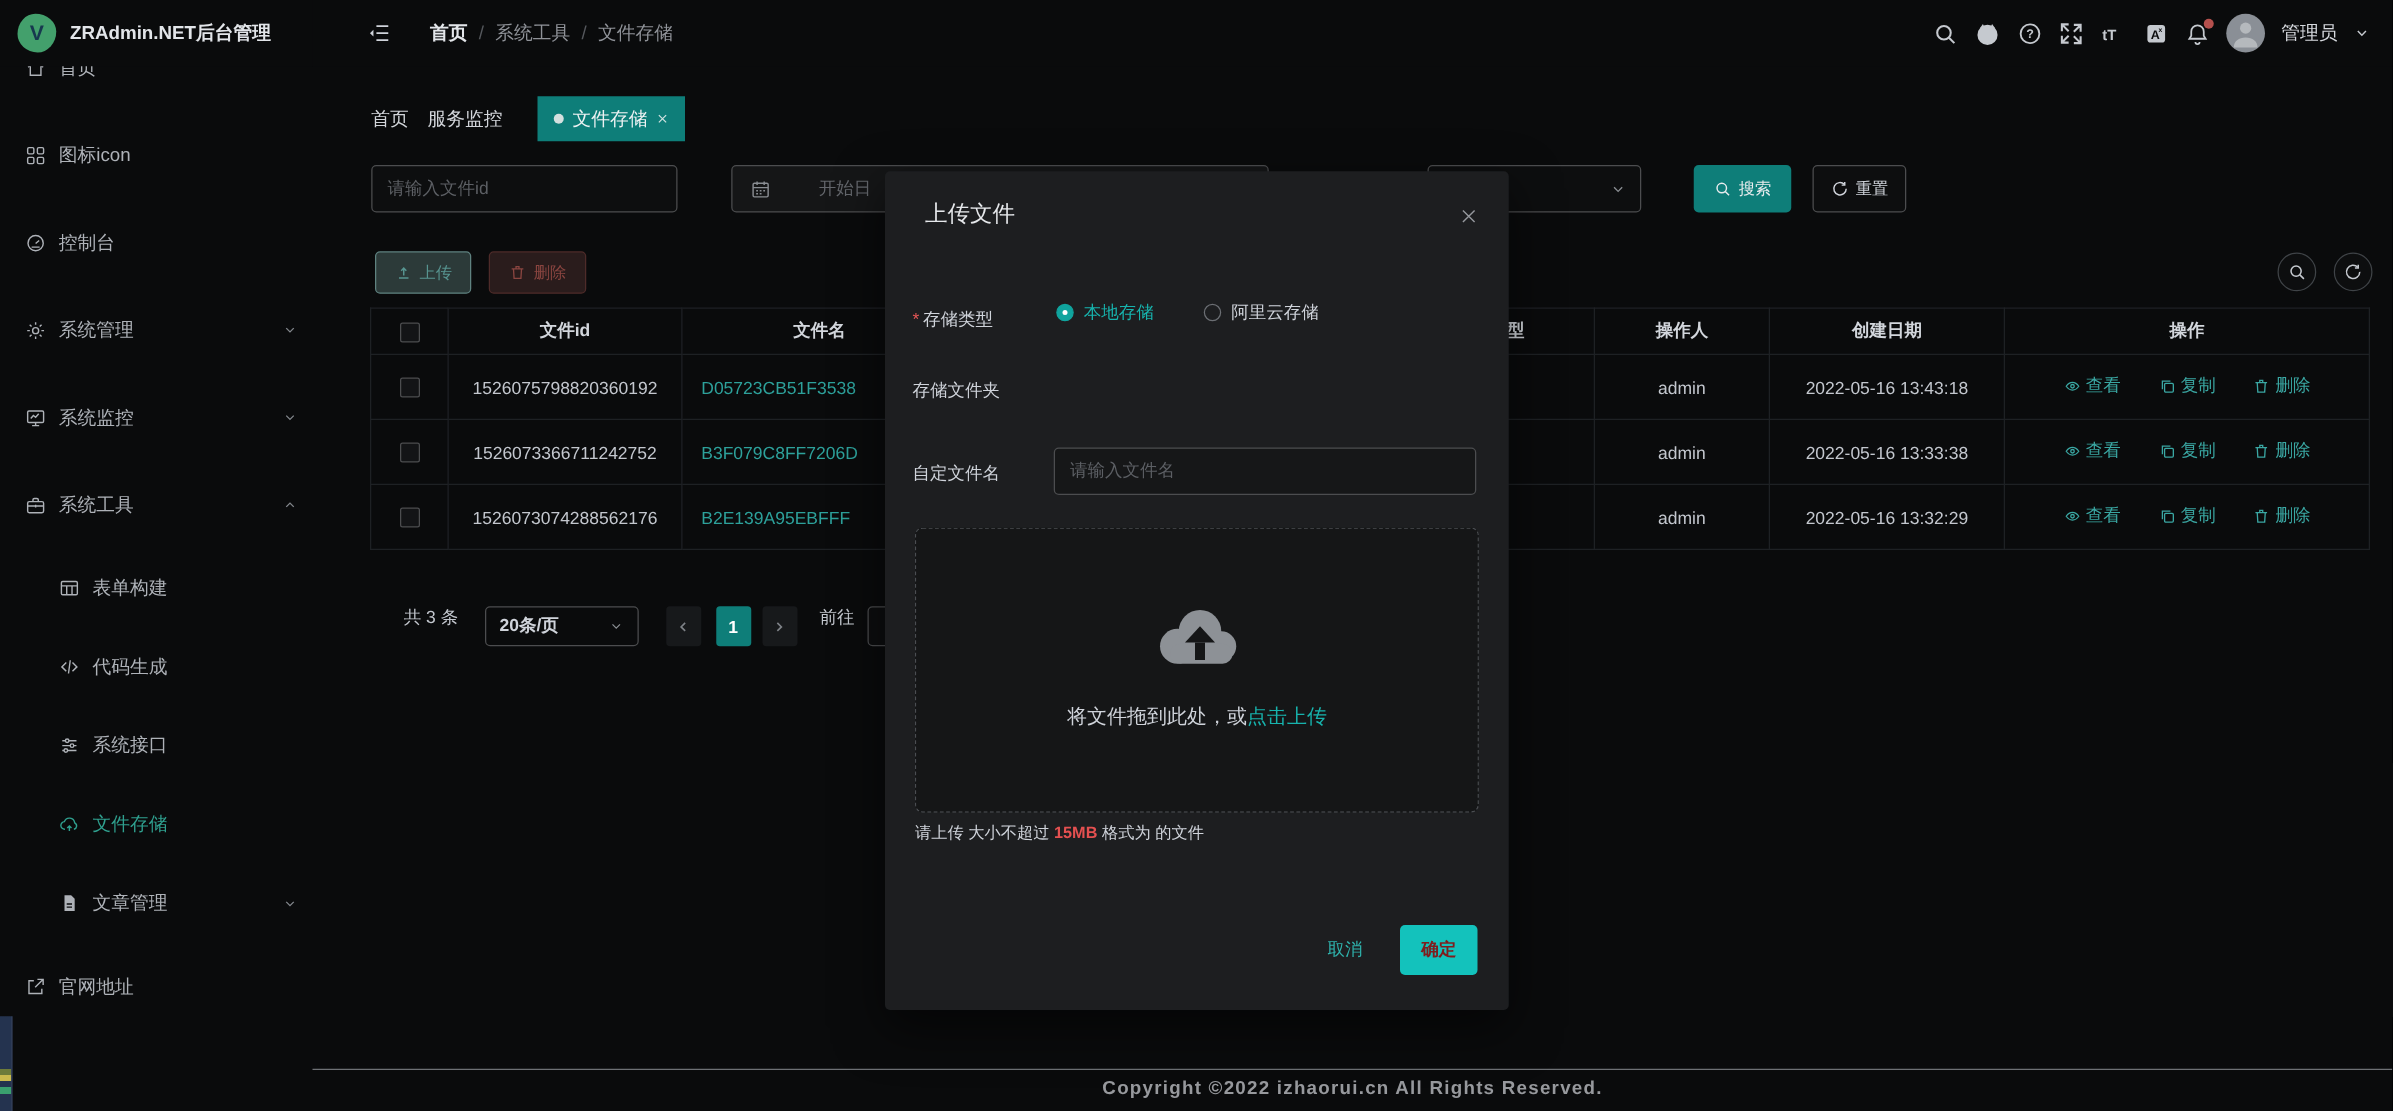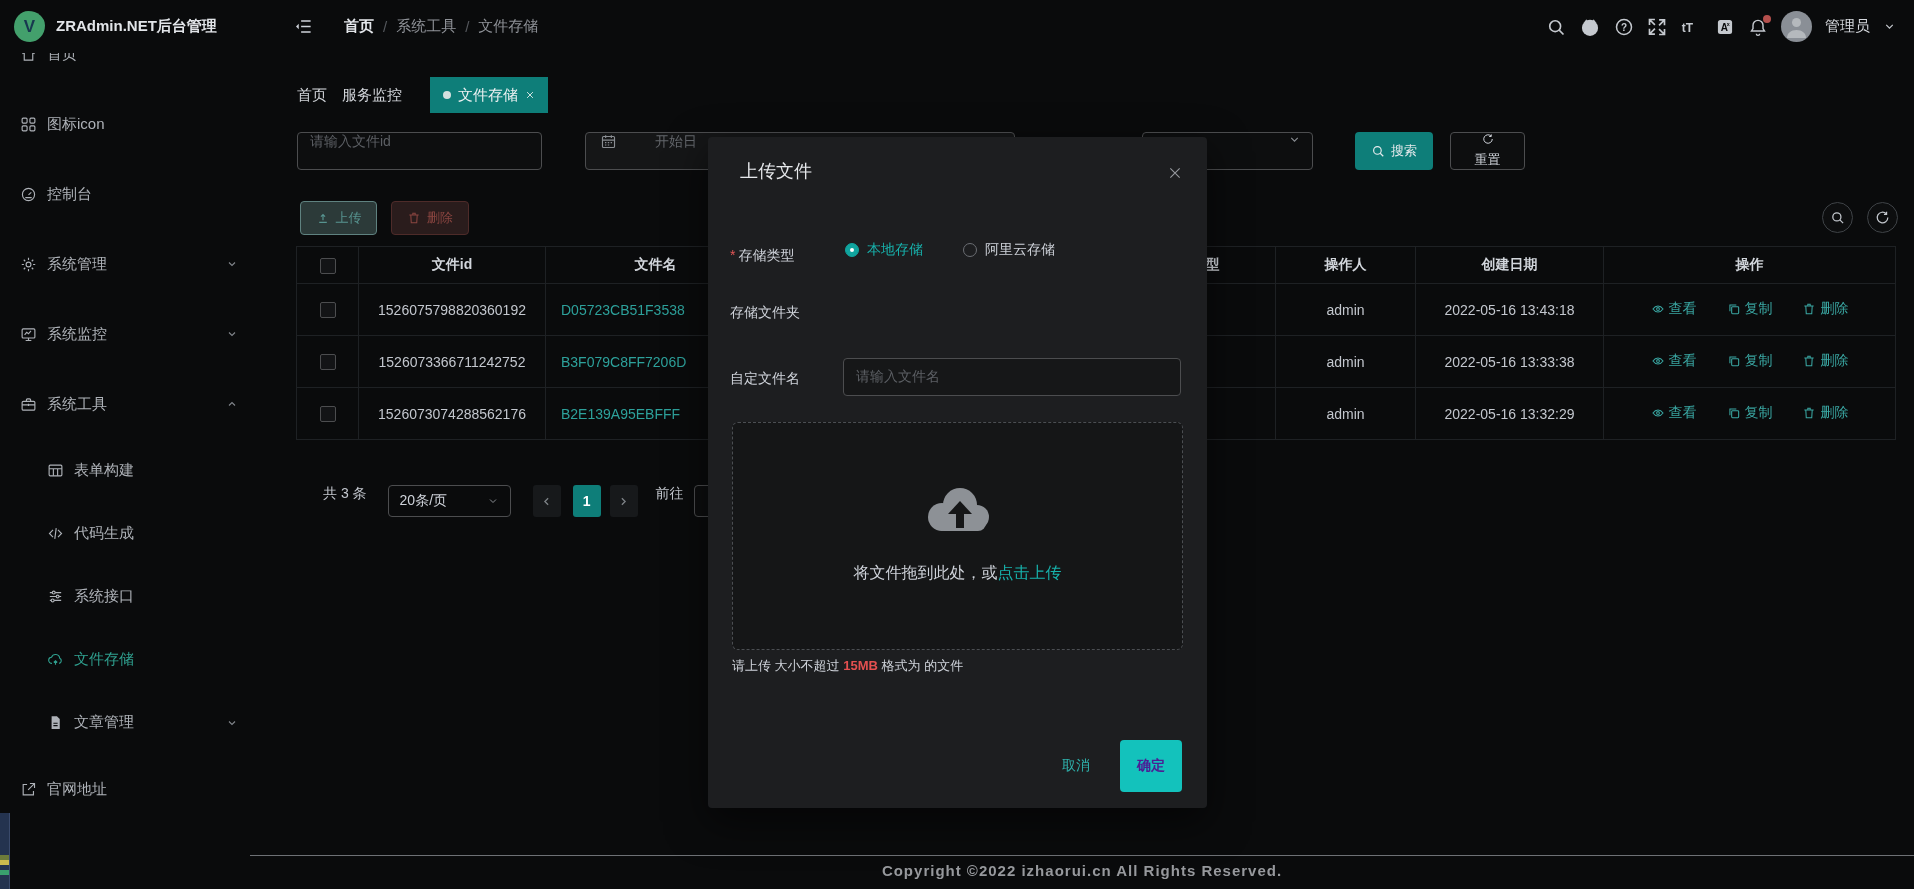--- a/index.html
+++ b/index.html
@@ -40,31 +40,31 @@
   
   .tags{position:absolute;left:297px;top:77px;height:36px;display:flex;align-items:center;gap:15px;z-index:1;}
   .tag{font-size:15px;color:#d2d5da;cursor:pointer;white-space:nowrap;}
   .tag.active{margin-left:13px;background:#0e7e79;color:#eef2f3;height:36px;display:flex;align-items:center;gap:7px;padding:0 13px;}
   .tag-dot{width:8px;height:8px;border-radius:50%;background:#d4e0df;}
   .tag-close{color:#cfe2e0;cursor:pointer;}
 
   
   .filter-row{position:absolute;left:297px;top:132px;right:0;height:38px;z-index:1;}
   .fbox{position:absolute;top:0;height:38px;border:1px solid #4c4d4f;border-radius:4px;background:#0d0e0f;
-        box-sizing:border-box;display:flex;}
+        box-sizing:border-box;display:flex;align-items:center;}
   .f-input{left:0;width:245px;padding:0 12px;}
   .placeholder{color:#5c5f64;}
   .f-date{left:288px;width:430px;background:#151617;color:#8a8e93;}
   .f-date svg{margin-left:14px;}
   .d-label{margin-left:38px;color:#63666b;white-space:nowrap;}
   .f-select{left:845px;width:171px;justify-content:flex-end;padding-right:11px;color:#8a8e93;}
   .btn{display:flex;align-items:center;justify-content:center;gap:6px;border-radius:4px;font-size:13px;
        box-sizing:border-box;cursor:pointer;border:none;}
   .btn-search{position:absolute;left:1058px;top:0;width:78px;height:38px;background:#0e7e79;color:#e8ecee;}
-  .btn-reset{position:absolute;left:1153px;top:0;width:75px;height:38px;background:#0d0e0f;border:1px solid #4c4d4f;color:#cfd3da;flex-direction:column;}
+  .btn-reset{position:absolute;left:1153px;top:0;width:75px;height:38px;background:#0d0e0f;border:1px solid #4c4d4f;color:#cfd3da;}
 
   
   .toolbar{position:absolute;left:300px;top:201px;right:0;height:34px;z-index:1;}
   .btn-upload{position:absolute;left:0;top:0;width:77px;height:34px;background:#2c3a39;border:1px solid #5f8280;color:#579490;}
   .btn-del{position:absolute;left:91px;top:0;width:78px;height:34px;background:#2a1c1c;border:1px solid #4e2b29;color:#8a4540;}
   .circle-btn{position:absolute;top:1px;width:31px;height:31px;border:1px solid #3f4347;border-radius:50%;
               background:#0d0e0f;display:flex;align-items:center;justify-content:center;color:#c5c9cf;cursor:pointer;box-sizing:border-box;}
   .cb-search{left:1522px;}
   .cb-refresh{left:1567px;}
 
@@ -76,21 +76,21 @@
   td.name{text-align:left;padding-left:15px;color:#2da19b;}
   .file-link{cursor:pointer;}
   .cbx{display:inline-block;width:14px;height:14px;border:1px solid #4c4d4f;border-radius:2px;background:#131416;
        vertical-align:middle;cursor:pointer;}
   .op-link{display:inline-flex;align-items:center;gap:4px;margin:0 13px;color:#3aa7a3;cursor:pointer;}
 
   
   .pager{position:absolute;left:296px;top:485px;height:32px;display:flex;align-items:flex-start;z-index:1;color:#c3c7ce;}
   .pg-total{margin-left:27px;white-space:nowrap;}
   .pg-select{width:123px;height:32px;border:1px solid #4c4d4f;border-radius:4px;box-sizing:border-box;
-             display:flex;align-items:center;justify-content:space-between;padding:0 11px;margin-left:21px;cursor:pointer;color:#cfd3da;}
+             display:flex;align-items:center;justify-content:space-between;padding:0 11px;margin-left:21px;cursor:pointer;color:#cfd3da;font-weight:bold;}
   .pg-btn{width:28px;height:32px;background:#17191b;border-radius:3px;display:flex;align-items:center;justify-content:center;
           color:#7e8287;cursor:pointer;}
   .pg-prev{margin-left:22px;}
   .pg-cur{margin-left:12px;background:#0e7e79;color:#fff;font-weight:bold;}
   .pg-next{margin-left:9px;}
   .pg-goto{margin-left:18px;white-space:nowrap;}
   .pg-goto-input{margin-left:10px;width:56px;height:32px;border:1px solid #4c4d4f;border-radius:4px;background:#0d0e0f;box-sizing:border-box;}
 
   
   .footer-line{position:absolute;left:250px;right:0;top:855px;height:1px;background:#6e7175;z-index:0;}
@@ -121,21 +121,21 @@
   .m-input .value{color:#dde0e4;}
   .dropzone{position:absolute;left:24px;top:285px;width:451px;height:228px;border:1px dashed #4b4e52;border-radius:6px;
             background:#151617;box-sizing:border-box;text-align:center;cursor:pointer;}
   .dz-cloud{margin:58px auto 0;}
   .dz-text{margin-top:24px;font-size:16px;color:#cfd3da;}
   .dz-link{color:#17b3ad;cursor:pointer;}
   .m-hint{position:absolute;left:24px;top:520px;font-size:13px;color:#cfd3da;}
   .hint-size{color:#e45050;font-weight:bold;}
   .m-footer{position:absolute;right:25px;top:603px;display:flex;align-items:center;gap:30px;}
   .btn-cancel{color:#2fb3ad;font-size:14px;cursor:pointer;}
-  .btn-confirm{width:62px;height:52px;background:#13c2bc;color:#4c1d95;border-radius:4px;display:flex;align-items:center;
+  .btn-confirm{width:62px;height:40px;background:#13c2bc;color:#7f1d1d;border-radius:4px;display:flex;align-items:center;
                justify-content:center;font-size:14px;font-weight:bold;cursor:pointer;}
 </style>
 </head>
 <body>
 
 <div class="app">
 
   <nav class="sidebar-menu">
     <div class="mi">
       <svg class="ic" width="17" height="17" viewBox="0 0 24 24" fill="none" stroke="currentColor" stroke-width="1.6">

